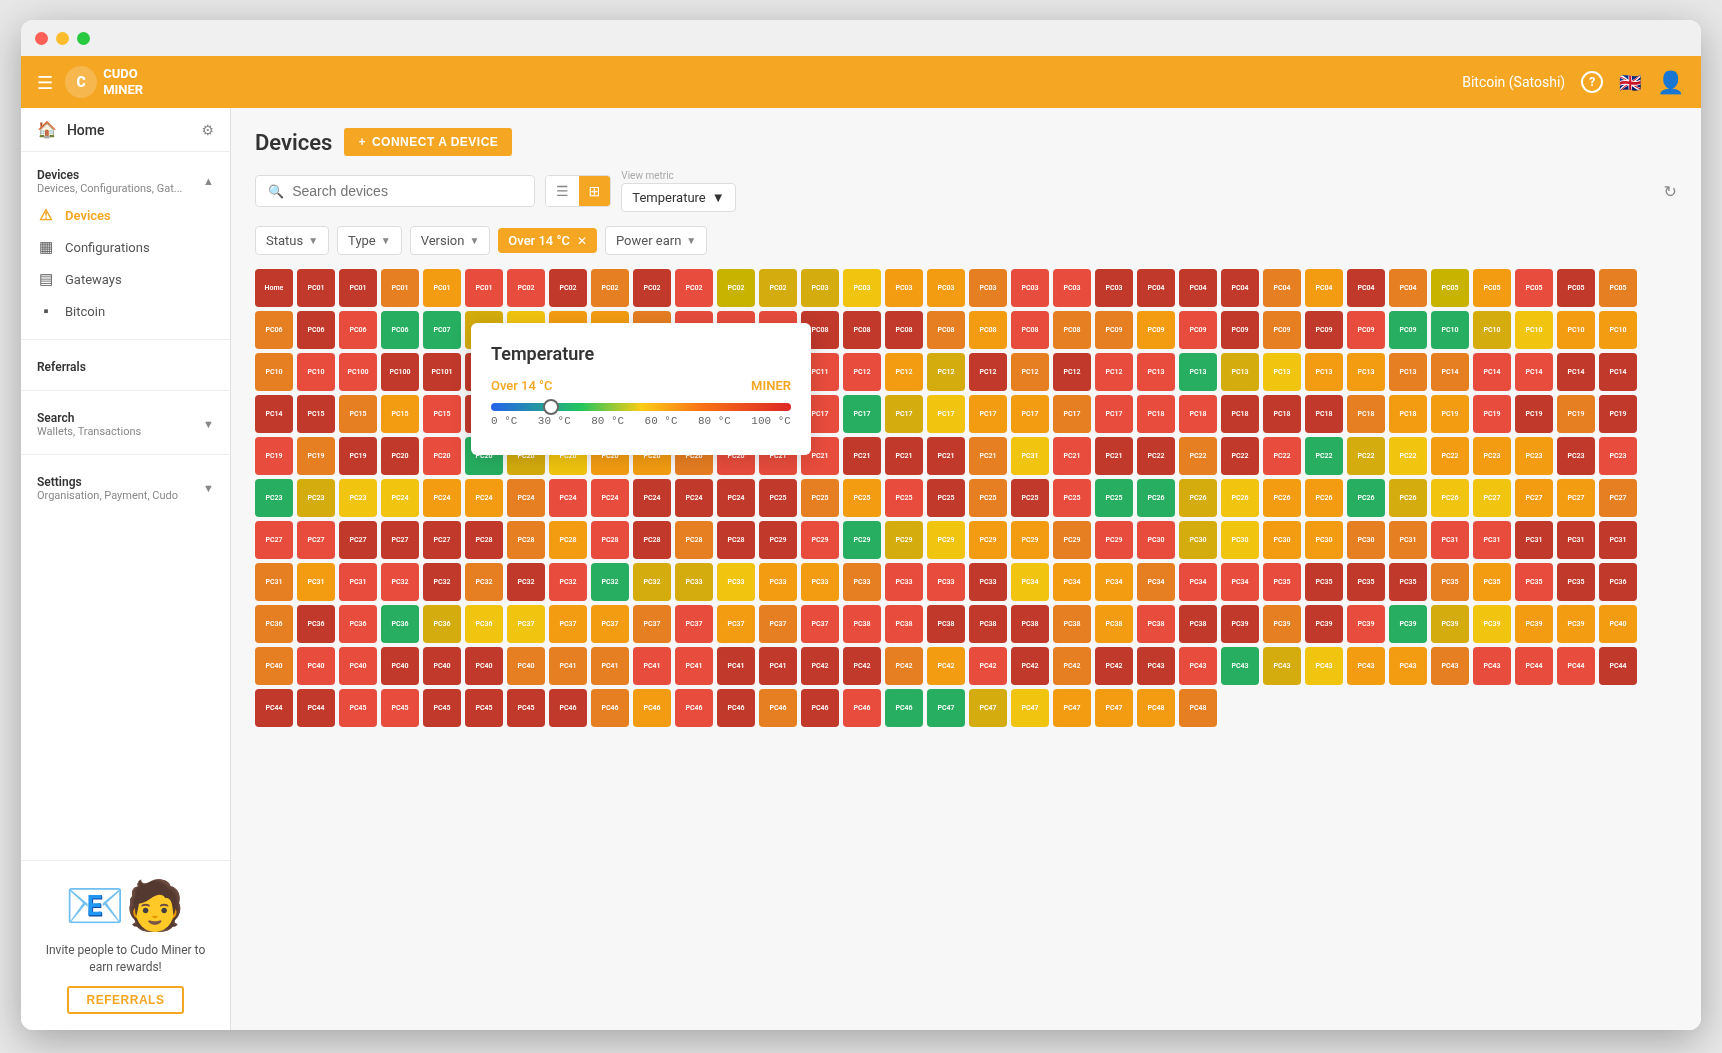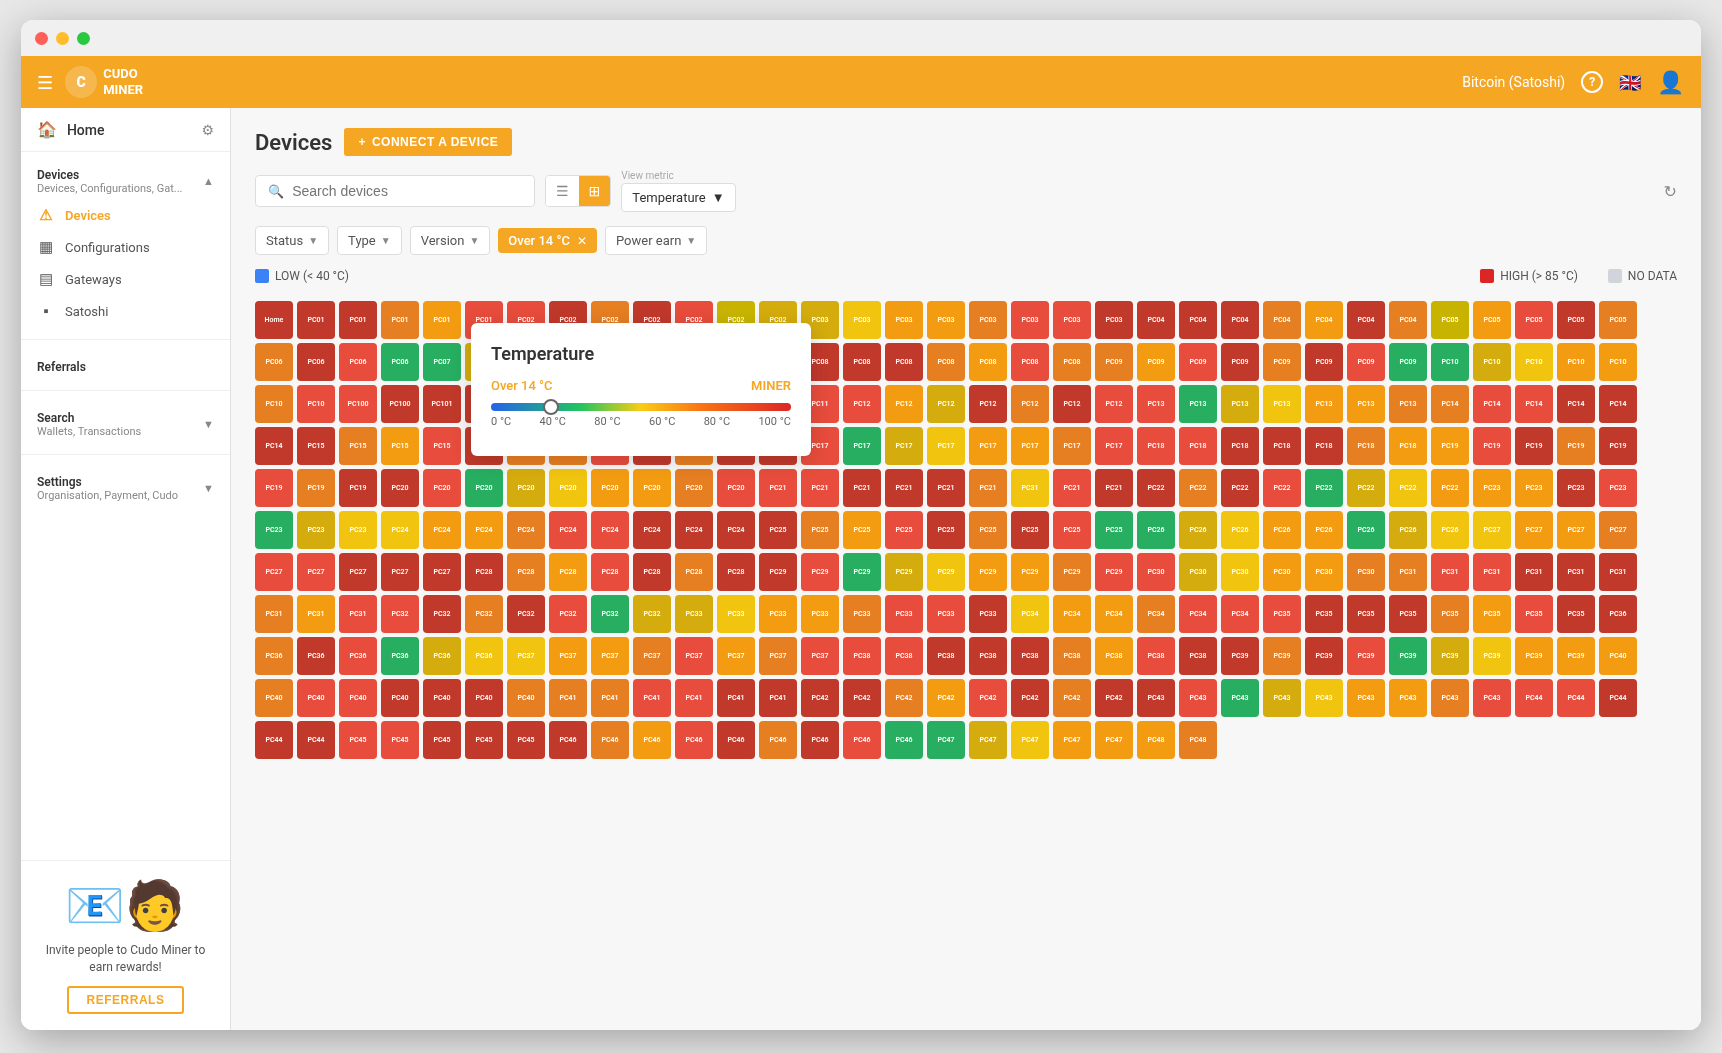--- a/index.html
+++ b/index.html
@@ -80,21 +80,21 @@
 
     
     .temp-popup { position: absolute; top: 215px; left: 240px; background: white; border-radius: 6px; box-shadow: 0 4px 20px rgba(0,0,0,0.15); padding: 20px; width: 340px; z-index: 100; }
     .temp-popup-title { font-size: 18px; font-weight: 600; color: #333; margin-bottom: 14px; }
     .temp-filter-header { display: flex; justify-content: space-between; align-items: center; margin-bottom: 10px; }
     .temp-filter-label { font-size: 13px; color: #f5a623; font-weight: 500; }
     .temp-clear { font-size: 13px; color: #f5a623; font-weight: 600; cursor: pointer; }
     .slider-container { margin-bottom: 8px; }
     .slider-track { width: 100%; height: 8px; border-radius: 4px; background: linear-gradient(to right, #2563eb 0%, #22c55e 30%, #facc15 50%, #f97316 70%, #dc2626 100%); position: relative; }
     .slider-thumb { width: 16px; height: 16px; background: white; border: 2px solid #666; border-radius: 50%; position: absolute; top: -4px; left: 20%; transform: translateX(-50%); }
-    .slider-labels { display: flex; justify-content: space-between; font-size: 11px; color: #666; margin-top: 4px; }
+    .slider-labels { display: flex; justify-content: space-between; font-size: 11px; color: #666; margin-top: 4px; font-family: Liberation Mono, monospace; }
   </style>
 </head>
 <body>
 
 <div class="window">
 
   <div class="titlebar">
     <div class="titlebar-btn btn-red"></div>
     <div class="titlebar-btn btn-yellow"></div>
     <div class="titlebar-btn btn-green"></div>
@@ -140,21 +140,21 @@
         <div class="sidebar-item">
           <span class="sidebar-item-icon">▦</span>
           <span>Configurations</span>
         </div>
         <div class="sidebar-item">
           <span class="sidebar-item-icon">▤</span>
           <span>Gateways</span>
         </div>
         <div class="sidebar-item">
           <span class="sidebar-item-icon">▪</span>
-          <span>Satoshi</span>
+          <span>Bitcoin</span>
         </div>
       </div>
 
       <div class="sidebar-divider"></div>
 
       <div class="sidebar-section">
         <div class="sidebar-section-header">
           <div class="sidebar-section-title">Referrals</div>
         </div>
       </div>
@@ -235,35 +235,20 @@
         <div class="filter-tag">
           <span>Over 14 °C</span>
           <span class="filter-tag-x">✕</span>
         </div>
         <div class="filter-btn">
           <span>Power earn</span>
           <span class="chevron">▼</span>
         </div>
       </div>
 
-      <div style="display:flex; align-items:center; gap:30px; margin-bottom:4px;">
-        <div class="legend-item">
-          <div class="legend-dot" style="background:#3b82f6;"></div>
-          <span>LOW (&lt; 40 °C)</span>
-        </div>
-        <div style="flex:1;"></div>
-        <div class="legend-item">
-          <div class="legend-dot" style="background:#dc2626;"></div>
-          <span>HIGH (&gt; 85 °C)</span>
-        </div>
-        <div class="legend-item">
-          <div class="legend-dot" style="background:#d1d5db;"></div>
-          <span>NO DATA</span>
-        </div>
-      </div>
 
       <div class="device-grid-container">
         <div class="device-grid" id="device-grid">
             <div class="device-tile" style="background: rgb(192, 57, 43);">Home</div>
             <div class="device-tile" style="background: rgb(192, 57, 43);">PC01</div>
             <div class="device-tile" style="background: rgb(192, 57, 43);">PC01</div>
             <div class="device-tile" style="background: rgb(230, 126, 34);">PC01</div>
             <div class="device-tile" style="background: rgb(243, 156, 18);">PC01</div>
             <div class="device-tile" style="background: rgb(231, 76, 60);">PC01</div>
             <div class="device-tile" style="background: rgb(231, 76, 60);">PC02</div>
@@ -621,21 +606,21 @@
         <div class="temp-filter-header">
           <span class="temp-filter-label">Over 14 °C</span>
           <span class="temp-clear">MINER</span>
         </div>
         <div class="slider-container">
           <div class="slider-track">
             <div class="slider-thumb"></div>
           </div>
           <div class="slider-labels">
             <span>0 °C</span>
-            <span>40 °C</span>
+            <span>30 °C</span>
             <span>80 °C</span>
             <span>60 °C</span>
             <span>80 °C</span>
             <span>100 °C</span>
           </div>
         </div>
       </div>
     </div>
   </div>
 </div>

